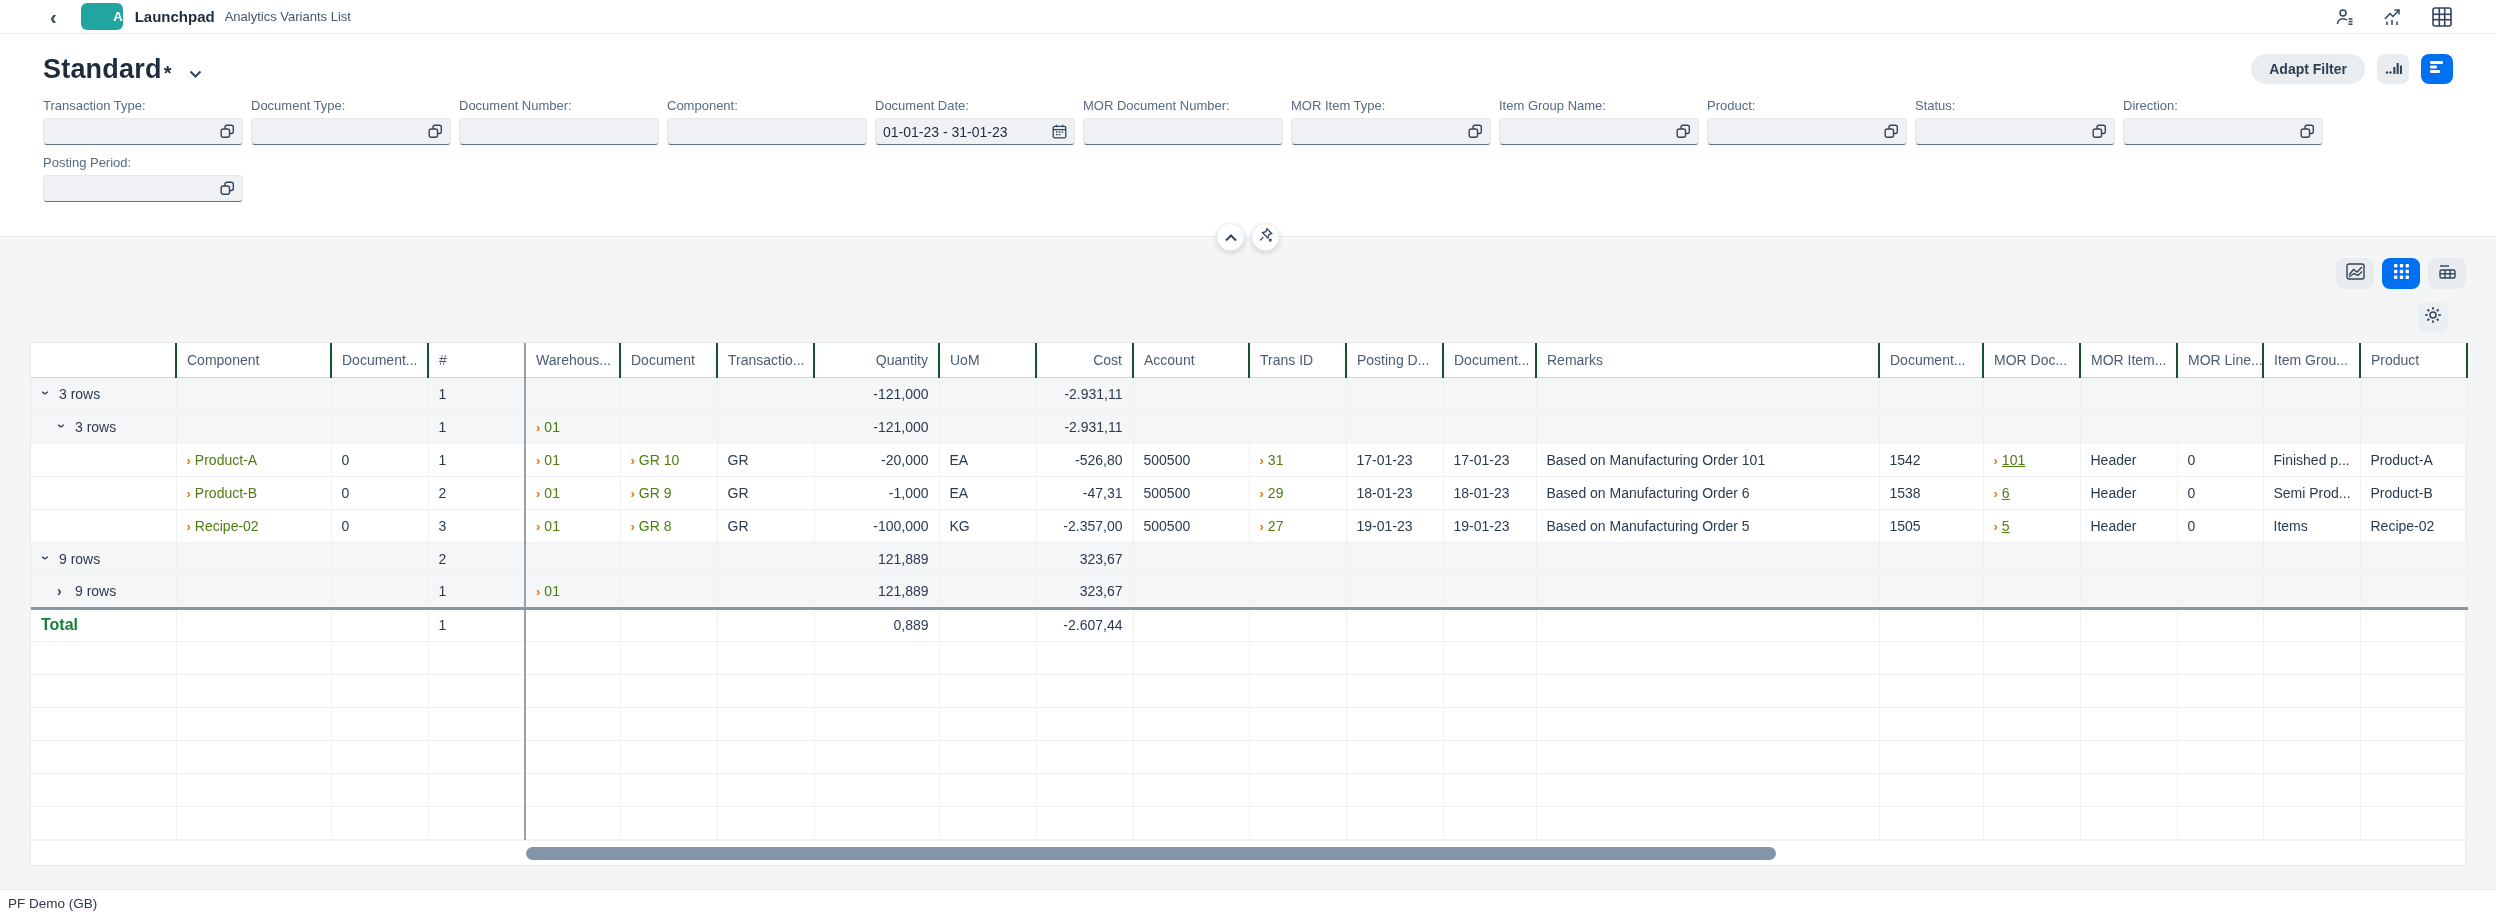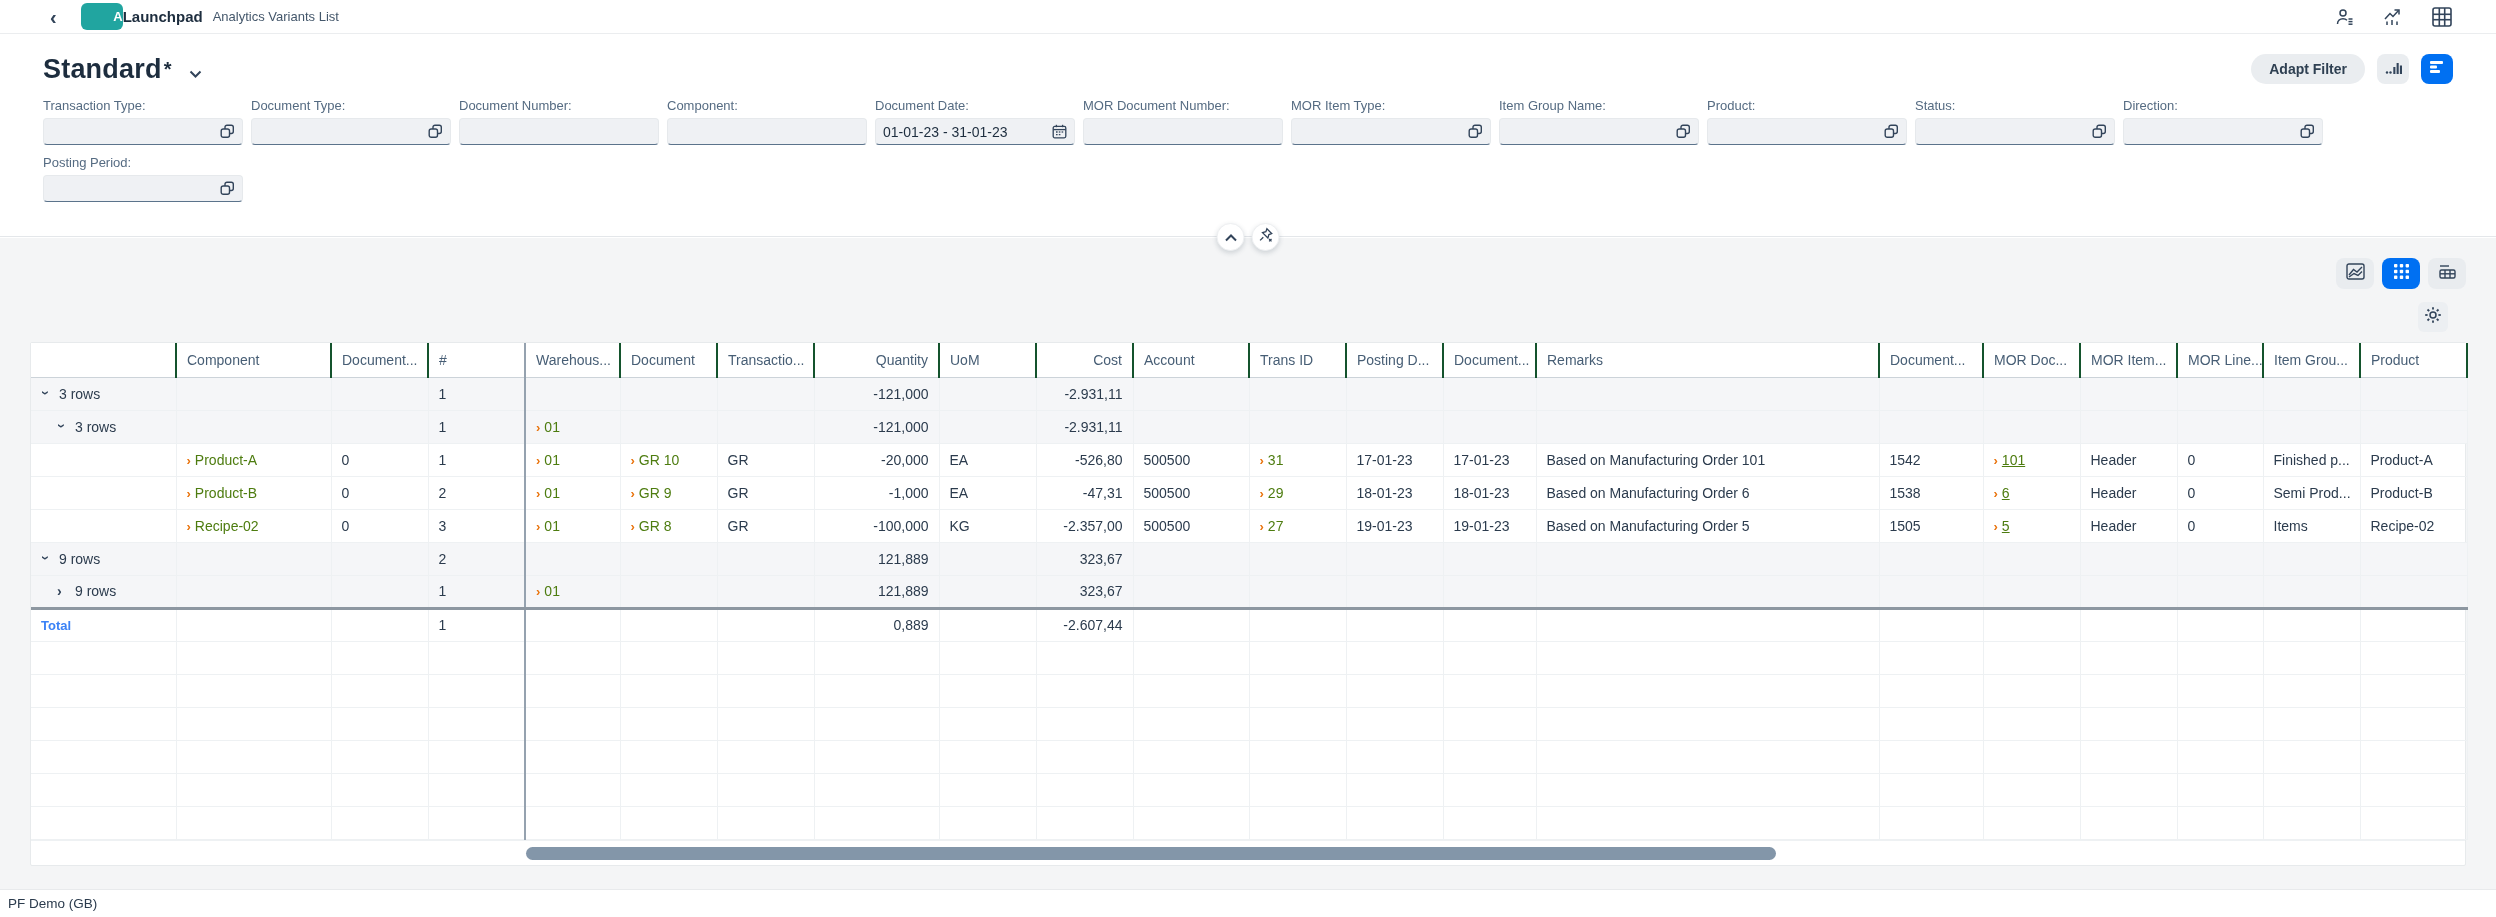--- a/index.html
+++ b/index.html
@@ -5,30 +5,30 @@
   * { box-sizing: border-box; margin: 0; padding: 0; }
   html,body { width:2496px; height:917px; overflow:hidden; }
   body { font-family:"Liberation Sans","DejaVu Sans",sans-serif; background:#fff; position:relative; color:#2b3b4d; }
 
   
   .shell { position:absolute; top:0; left:0; right:0; height:34px; background:#fff;
            border-bottom:1px solid #ebedef; display:flex; align-items:center; padding:0 44px 0 50px; }
   .back { font-size:20px; font-weight:bold; color:#32445a; line-height:1; cursor:pointer; }
   .logo { width:27px; height:27px; border-radius:6px; margin-left:24px; display:flex; align-items:center;
           justify-content:center; color:#fff; font-weight:bold; font-size:13px; letter-spacing:.5px; }
-  .shell-title { font-size:15px; font-weight:bold; color:#1d2d3e; }
+  .shell-title { margin-left:12px; font-size:15px; font-weight:bold; color:#1d2d3e; }
   .shell-subtitle { margin-left:10px; font-size:13px; color:#44576b; }
   .shell-icons { margin-left:auto; display:flex; gap:28px; align-items:center; }
   .shell-icons svg { display:block; }
 
   
   .upper { position:absolute; top:34px; left:0; right:0; height:203px; background:#fff;
            border-bottom:1px solid #e4e7ea; padding:0 43px; }
   .title-row { height:62px; display:flex; align-items:center; justify-content:space-between; padding-top:8px; }
-  .variant { display:flex; align-items:center; gap:2px; }
+  .variant { display:flex; align-items:flex-end; gap:2px; }
   .variant-title { font-size:27px; font-weight:bold; color:#1d2d3e; letter-spacing:.2px; }
   .variant-star { font-size:20px; font-weight:bold; color:#1d2d3e; vertical-align:top; }
   .variant-chevron { margin-left:16px; align-self:center; margin-top:10px; cursor:pointer; }
   .title-actions { display:flex; align-items:center; gap:12px; }
   .btn-pill { height:30px; border-radius:15px; background:#eaedf0; color:#2f4052; font-size:14px;
               font-weight:bold; padding:0 18px; display:flex; align-items:center; cursor:pointer; }
   .btn-icon { width:32px; height:30px; border-radius:8px; background:#eaedf0; display:flex;
               align-items:center; justify-content:center; cursor:pointer; }
   .btn-icon.primary { background:#0070f2; }
 
@@ -63,21 +63,21 @@
   th, td { padding:0 10px; font-size:14px; overflow:hidden; white-space:nowrap; }
   thead tr { height:34px; }
   tbody tr { height:33px; }
   th { font-weight:normal; color:#475e75; text-align:left; background:#fff;
        border-bottom:1px solid #ccd3d9; border-right:2px solid #14532d; cursor:pointer; }
   td { color:#2b3b4d; border-bottom:1px solid #eef1f3; border-right:1px solid #eef1f3; }
   .ar { text-align:right; }
   .dv { border-right:2px solid #95a2af !important; }
   tr.group td { background:#f5f6f8; }
   tr.total td { border-top:3px solid #8d97a1; }
-  tr.total .strong { font-weight:bold; font-size:13px; color:#3b82f6; }
+  tr.total .strong { font-weight:bold; font-size:16px; color:#15803d; }
   .gchev { display:inline-block; font-weight:bold; color:#32445a; font-size:14px; margin-right:9px;
            cursor:pointer; width:9px; }
   .gchev.open { transform:rotate(90deg) translateX(1px); }
   .ind2 { padding-left:26px; }
   .lchev { color:#e9730c; font-weight:bold; font-size:13px; margin-right:4px; }
   .link { color:#4d7c0f; cursor:pointer; }
   .link.u { text-decoration:underline; }
 
   
   .hscroll { position:relative; height:25px; border-top:1px solid #eef1f3; }

